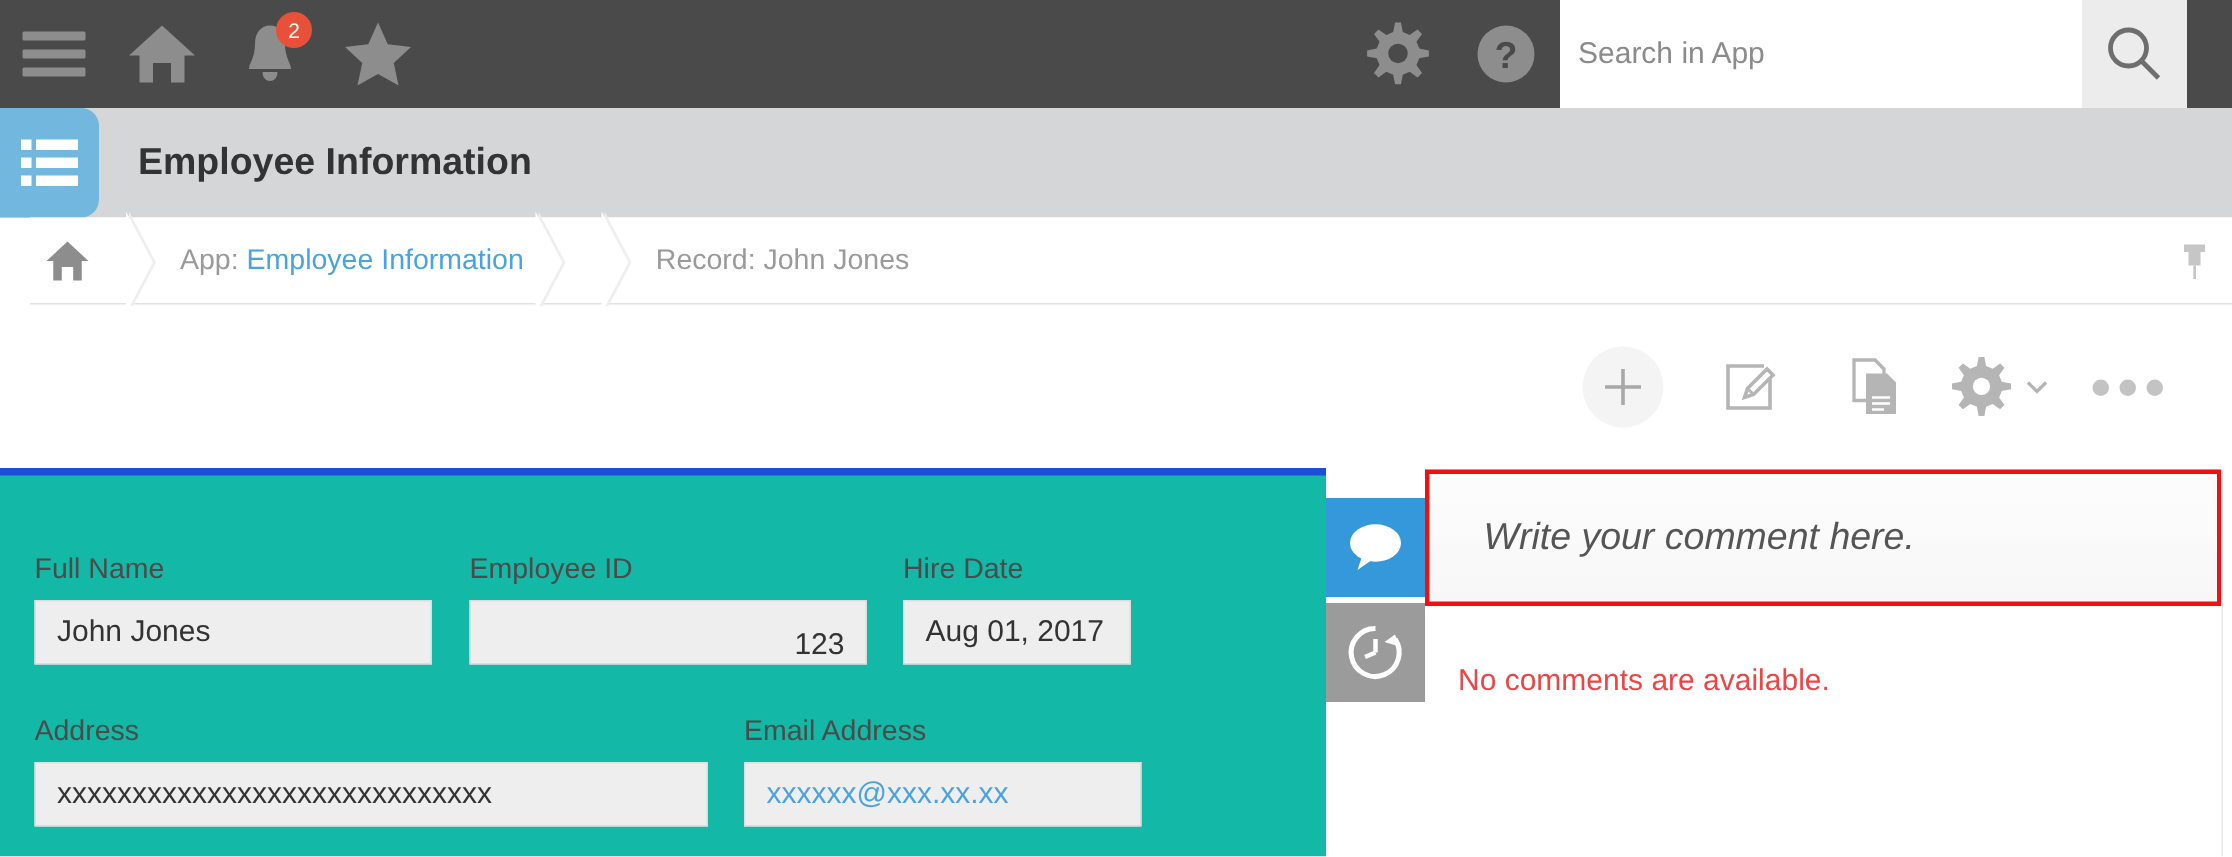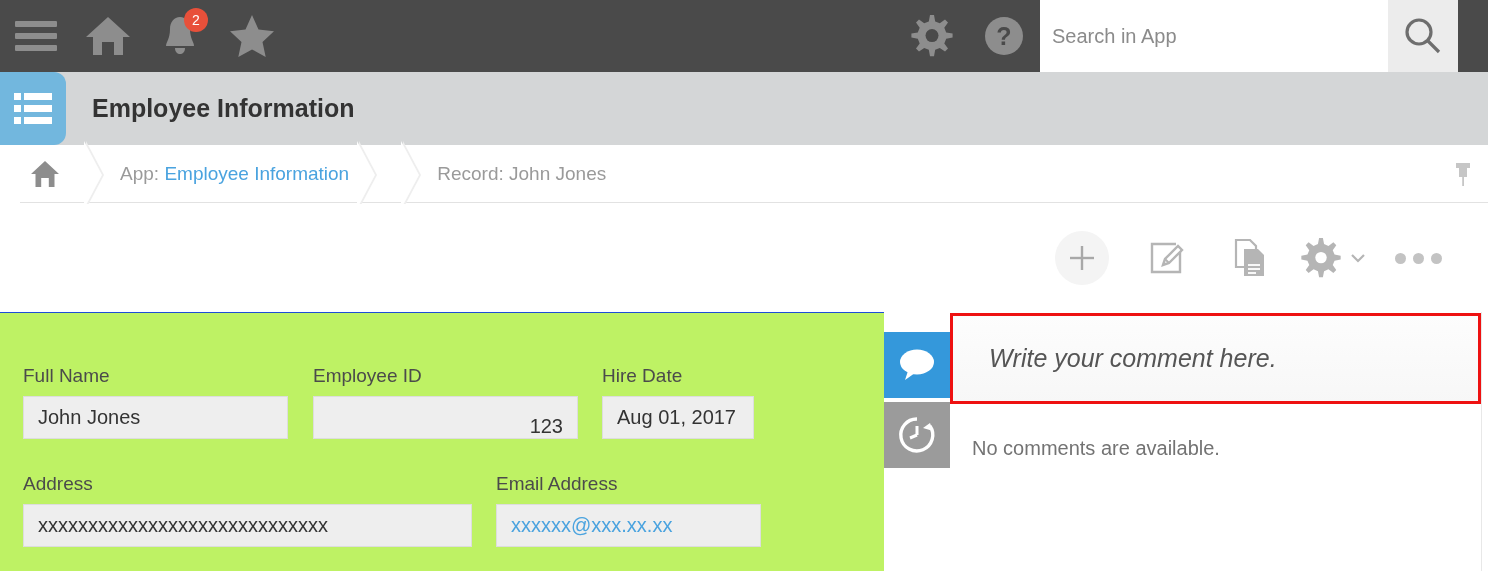--- a/index.html
+++ b/index.html
@@ -95,21 +95,21 @@
   .plus-circle {
     width: 54px; height: 54px; border-radius: 50%; background: #f4f4f4;
     display: flex; align-items: center; justify-content: center;
   }
   .dots { display: flex; gap: 7px; }
   .dots i { display: block; width: 11px; height: 11px; border-radius: 50%; background: #c3c3c3; }
 
   
   .formarea {
     position: absolute; left: 0; top: 312px; width: 884px; height: 259px;
-    background: #bef264; border-top: 1px solid #1d4ed8; text-decoration: underline;
+    background: #14b8a6; border-top: 5px solid #1d4ed8; text-decoration: underline;
   }
   .field { position: absolute; }
   .field .lbl { font-size: 19px; color: #4b4b4b; margin-bottom: 9px; display: block; }
   .field .box {
     background: #eeeeee; border: 1px solid #dddddd; height: 43px;
     display: flex; align-items: center; padding: 0 14px;
     font-size: 20px; color: #333333;
   }
   .field .box.num { justify-content: flex-end; align-items: flex-end; }
   .field .box.link { color: #4aa3df; }
@@ -133,24 +133,24 @@
     border: 1px solid #e8e8e8;
     display: flex; align-items: center; padding-left: 38px;
     cursor: text;
   }
   .comment-box .ph { font-size: 25px; color: #555; font-style: italic; }
   .redbox {
     position: absolute; left: 66px; top: 1px; width: 531px; height: 91px;
     border: 3px solid #ee1111; pointer-events: none;
   }
   .comment-empty {
-    position: absolute; left: 66px; top: 102px; width: 531px; height: 70px;
+    position: absolute; left: 66px; top: 108px; width: 531px; height: 70px;
     border-bottom: 1px solid #e8e8e8;
     display: flex; align-items: center; padding-left: 22px;
-    font-size: 20px; color: #737373;
+    font-size: 20px; color: #ef4444;
   }
   .panel-divider {
     position: absolute; left: 66px; top: 163px; width: 531px; height: 96px; background: #fff;
   }
   .panel-right-edge {
     position: absolute; left: 597px; top: 0; width: 7px; height: 259px; background: #ffffff;
     border-left: 1px solid #e8e8e8;
   }
 </style>
 </head>

